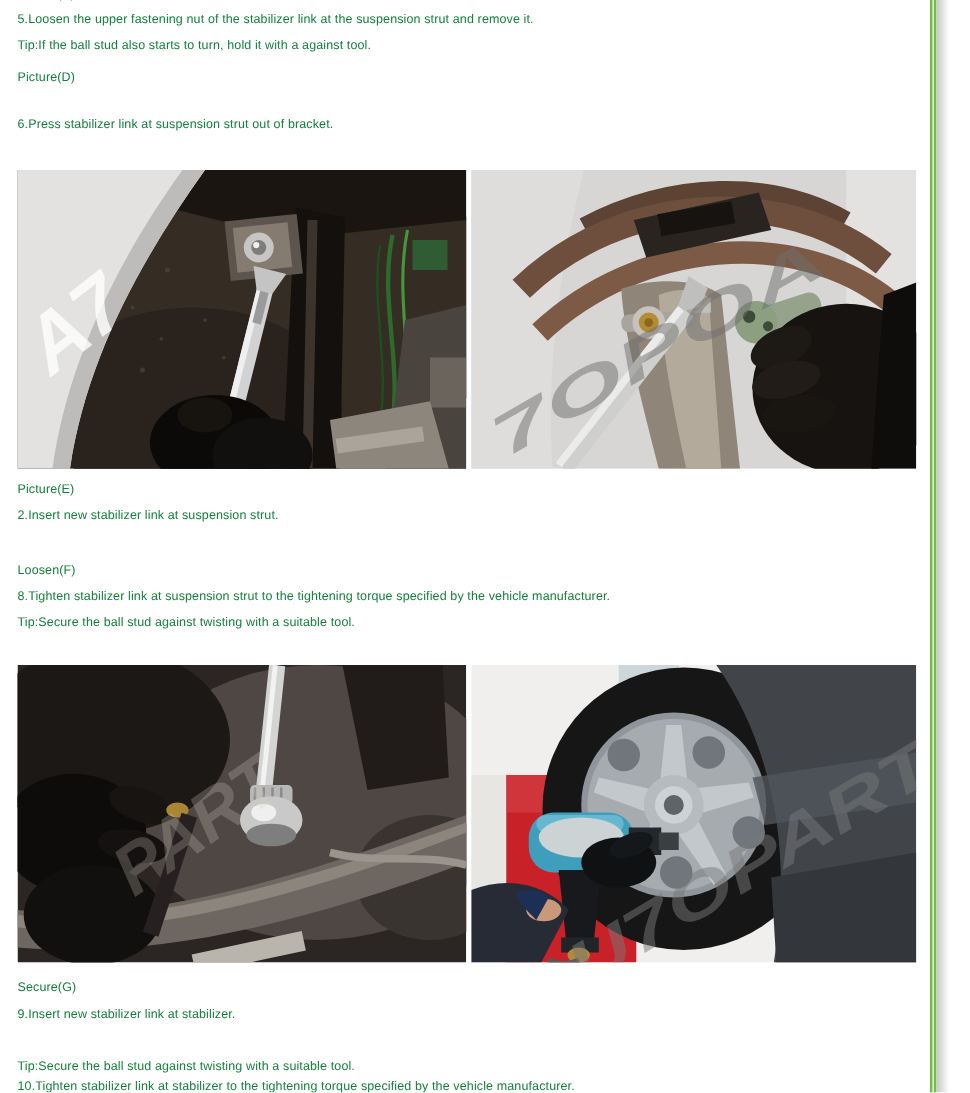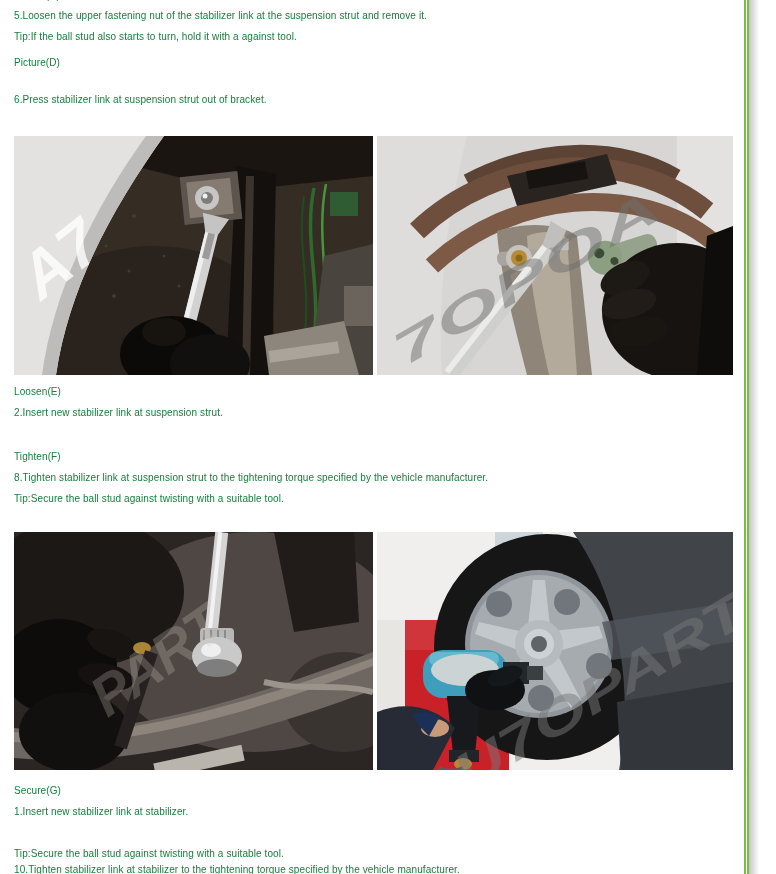--- a/index.html
+++ b/index.html
@@ -110,23 +110,23 @@
     </g>
     <ellipse cx="300" cy="175" rx="75" ry="68" fill="#161310"></ellipse>
     <ellipse cx="248" cy="142" rx="26" ry="15" fill="#1d1915" transform="rotate(-25 248 142)"></ellipse>
     <ellipse cx="252" cy="168" rx="28" ry="14" fill="#211c18" transform="rotate(-15 252 168)"></ellipse>
     <ellipse cx="262" cy="195" rx="30" ry="15" fill="#191511" transform="rotate(-8 262 195)"></ellipse>
     <path d="M330,100 L356,90 L356,239 L320,239 Z" fill="#0f0d0b"></path>
     <text class="wm" x="2" y="185" font-size="46" fill="rgba(110,110,110,0.5)" textLength="300" lengthAdjust="spacingAndGlyphs" transform="rotate(-30 100 160)">7OPOA</text>
   </svg>
 </div>
 
-<p class="txt" style="top:384px">Loosen(E)</p>
+<p class="txt" style="top:384px">Picture(E)</p>
 <p class="txt" style="top:405px">2.Insert new stabilizer link at suspension strut.</p>
-<p class="txt" style="top:449px">Tighten(F)</p>
+<p class="txt" style="top:449px">Loosen(F)</p>
 <p class="txt" style="top:470px">8.Tighten stabilizer link at suspension strut to the tightening torque specified by the vehicle manufacturer.</p>
 <p class="txt" style="top:491px">Tip:Secure the ball stud against twisting with a suitable tool.</p>
 
 <div class="figrow" style="top:532px">
 
   <svg width="359" height="238" viewBox="0 0 359 238">
     <rect width="359" height="238" fill="#2b2523"></rect>
     <ellipse cx="240" cy="110" rx="150" ry="110" fill="#4e4743"></ellipse>
     <ellipse cx="70" cy="60" rx="100" ry="75" fill="#1c1816"></ellipse>
     <path d="M260,0 L340,0 L345,90 L280,100 Z" fill="#211c1a"></path>
@@ -207,19 +207,19 @@
       <path d="M86,236 C78,240 70,240 62,236" stroke="#5a5a5a" stroke-width="4" fill="none"></path>
     </g>
     <path d="M0,180 C30,168 60,176 78,196 L56,238 L0,238 Z" fill="#262b36"></path>
     <ellipse cx="58" cy="196" rx="14" ry="9" fill="#c89a79"></ellipse>
     <path d="M36,182 C46,178 56,180 62,186 L52,204 C44,196 38,190 36,182 Z" fill="#1c3057"></path>
     <text class="wm" x="-18" y="205" font-size="50" fill="rgba(120,120,120,0.5)" textLength="430" lengthAdjust="spacingAndGlyphs" transform="rotate(-31 160 130)">AU7OPARTS</text>
   </svg>
 </div>
 
 <p class="txt" style="top:783px">Secure(G)</p>
-<p class="txt" style="top:804px">1.Insert new stabilizer link at stabilizer.</p>
+<p class="txt" style="top:804px">9.Insert new stabilizer link at stabilizer.</p>
 <p class="txt" style="top:862px">10.Tighten stabilizer link at stabilizer to the tightening torque specified by the vehicle manufacturer.</p>
 <p class="txt" style="top:846px">Tip:Secure the ball stud against twisting with a suitable tool.</p>
 
 <div class="green-line" style="left:744px;background:#72bf44"></div>
 <div class="green-line" style="left:747px;background:#72bf44"></div>
 <div class="border-shadow"></div>
 
 </body></html>

